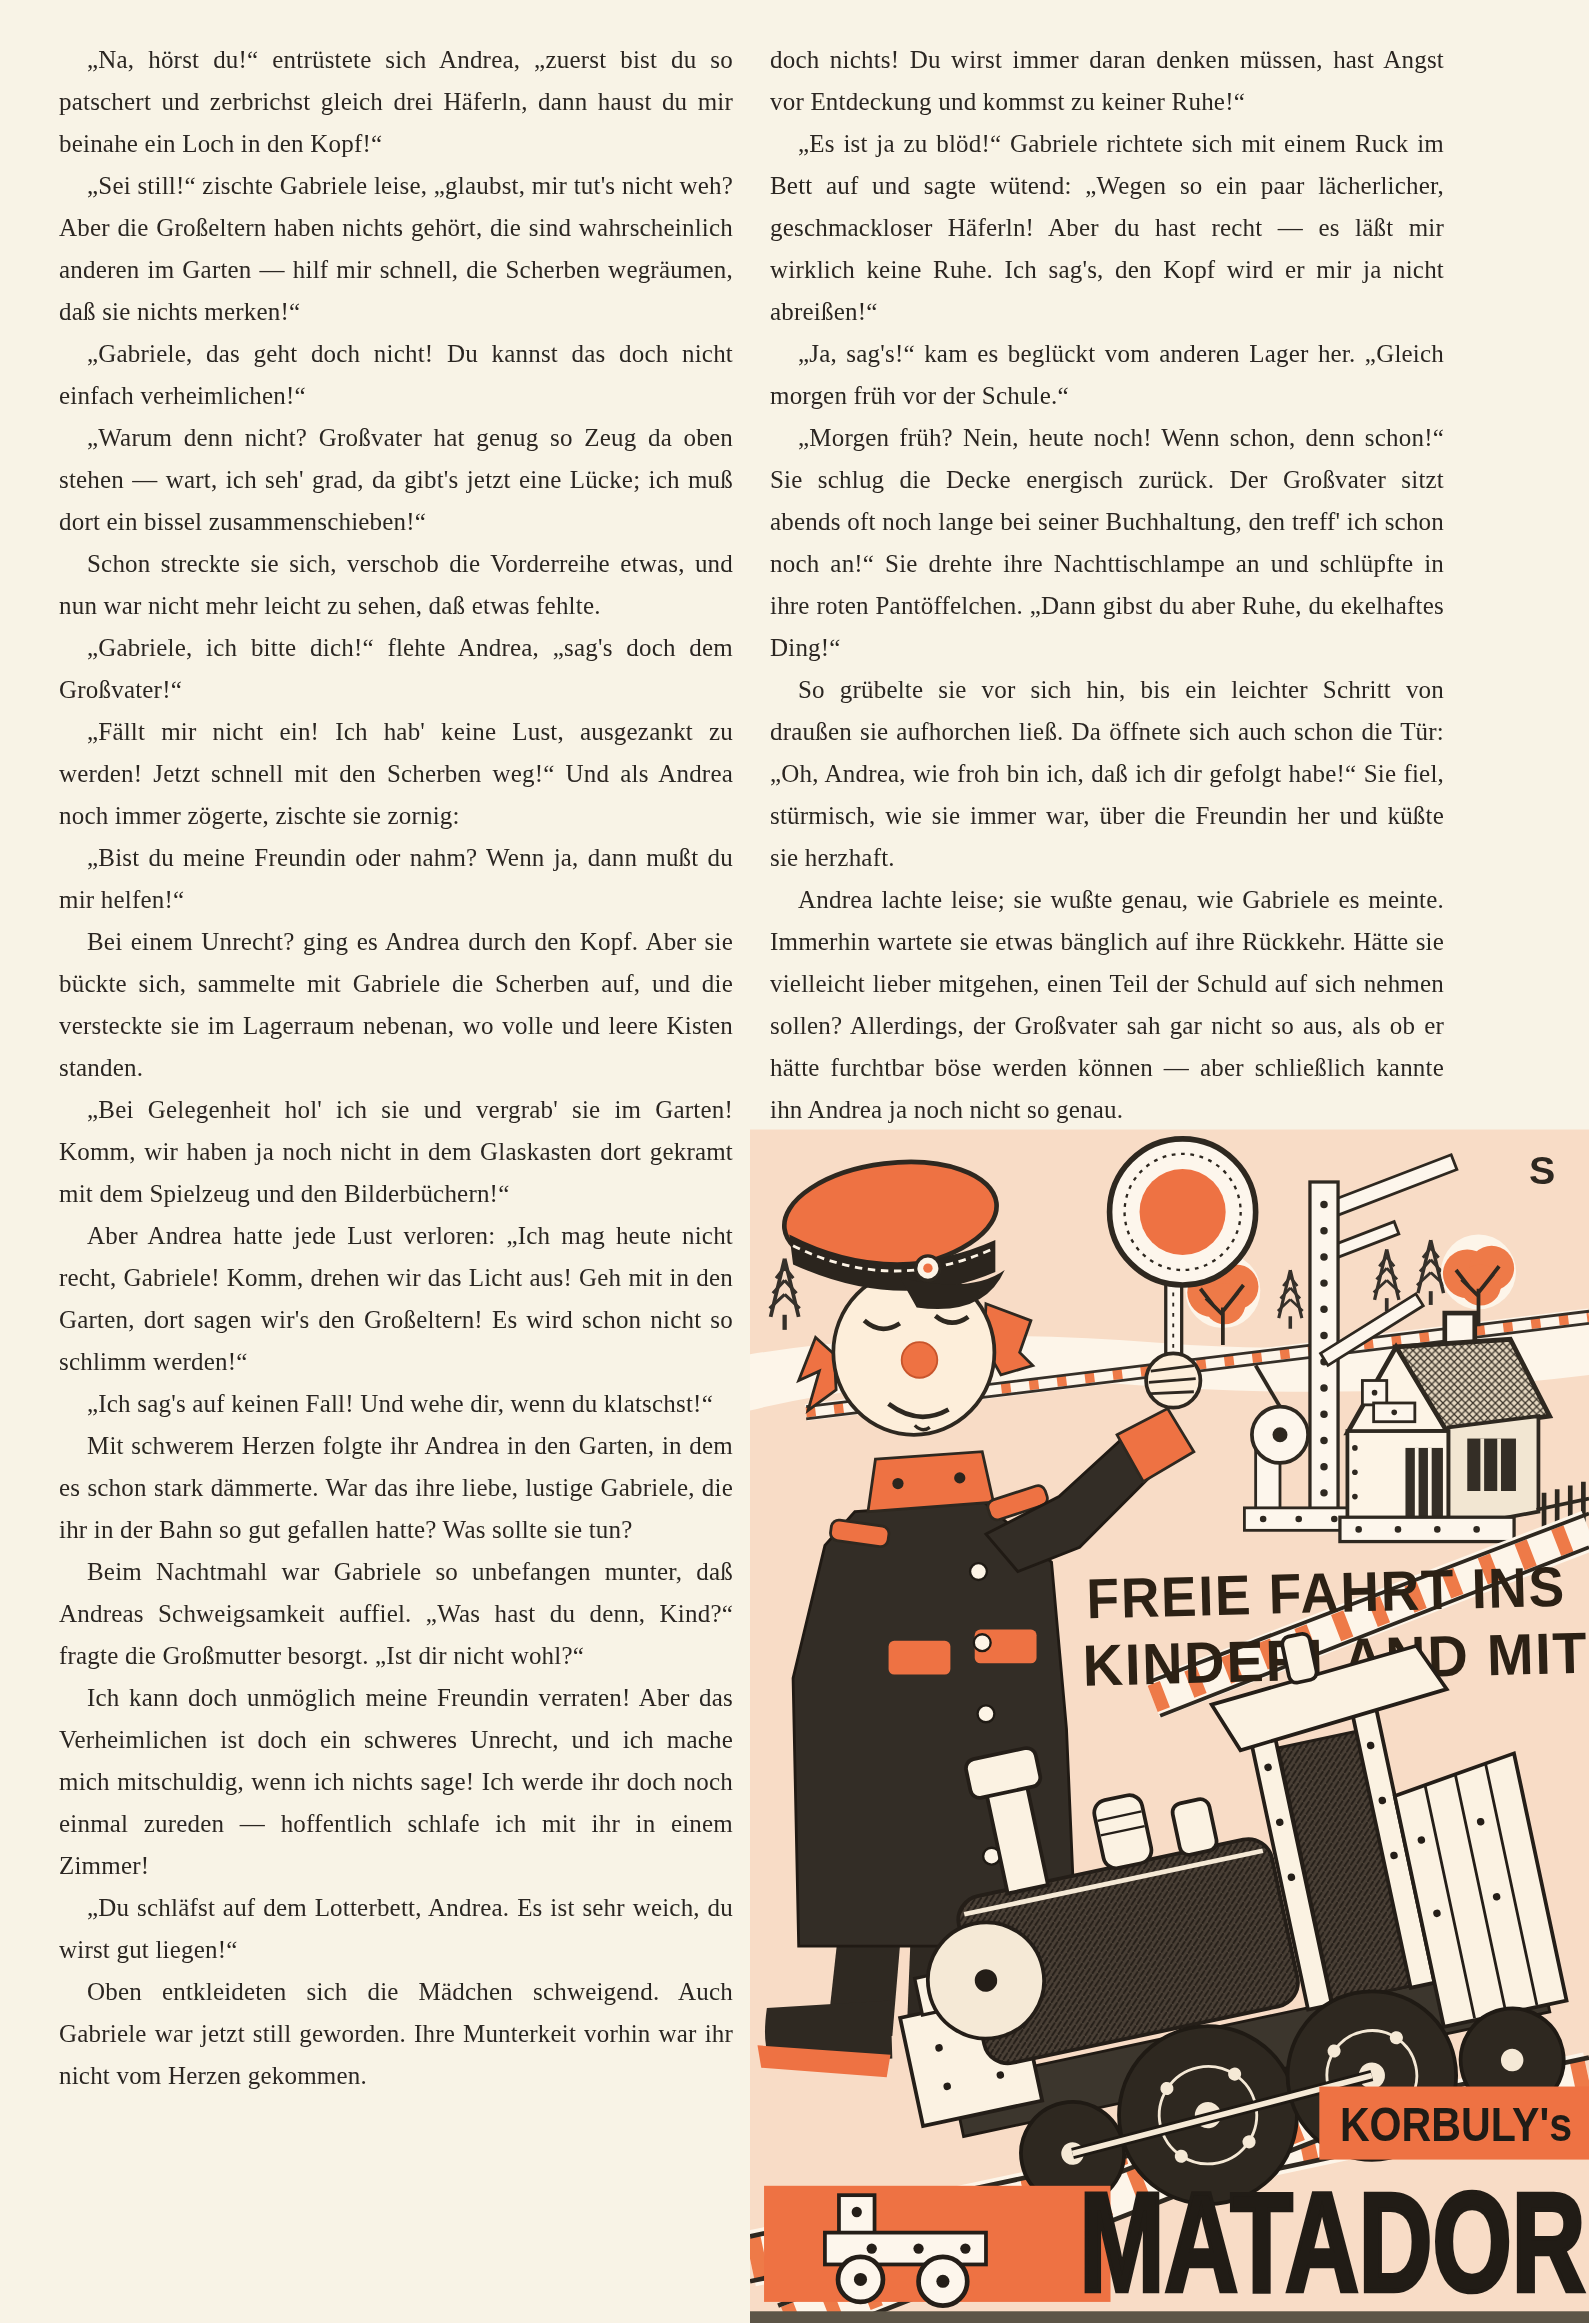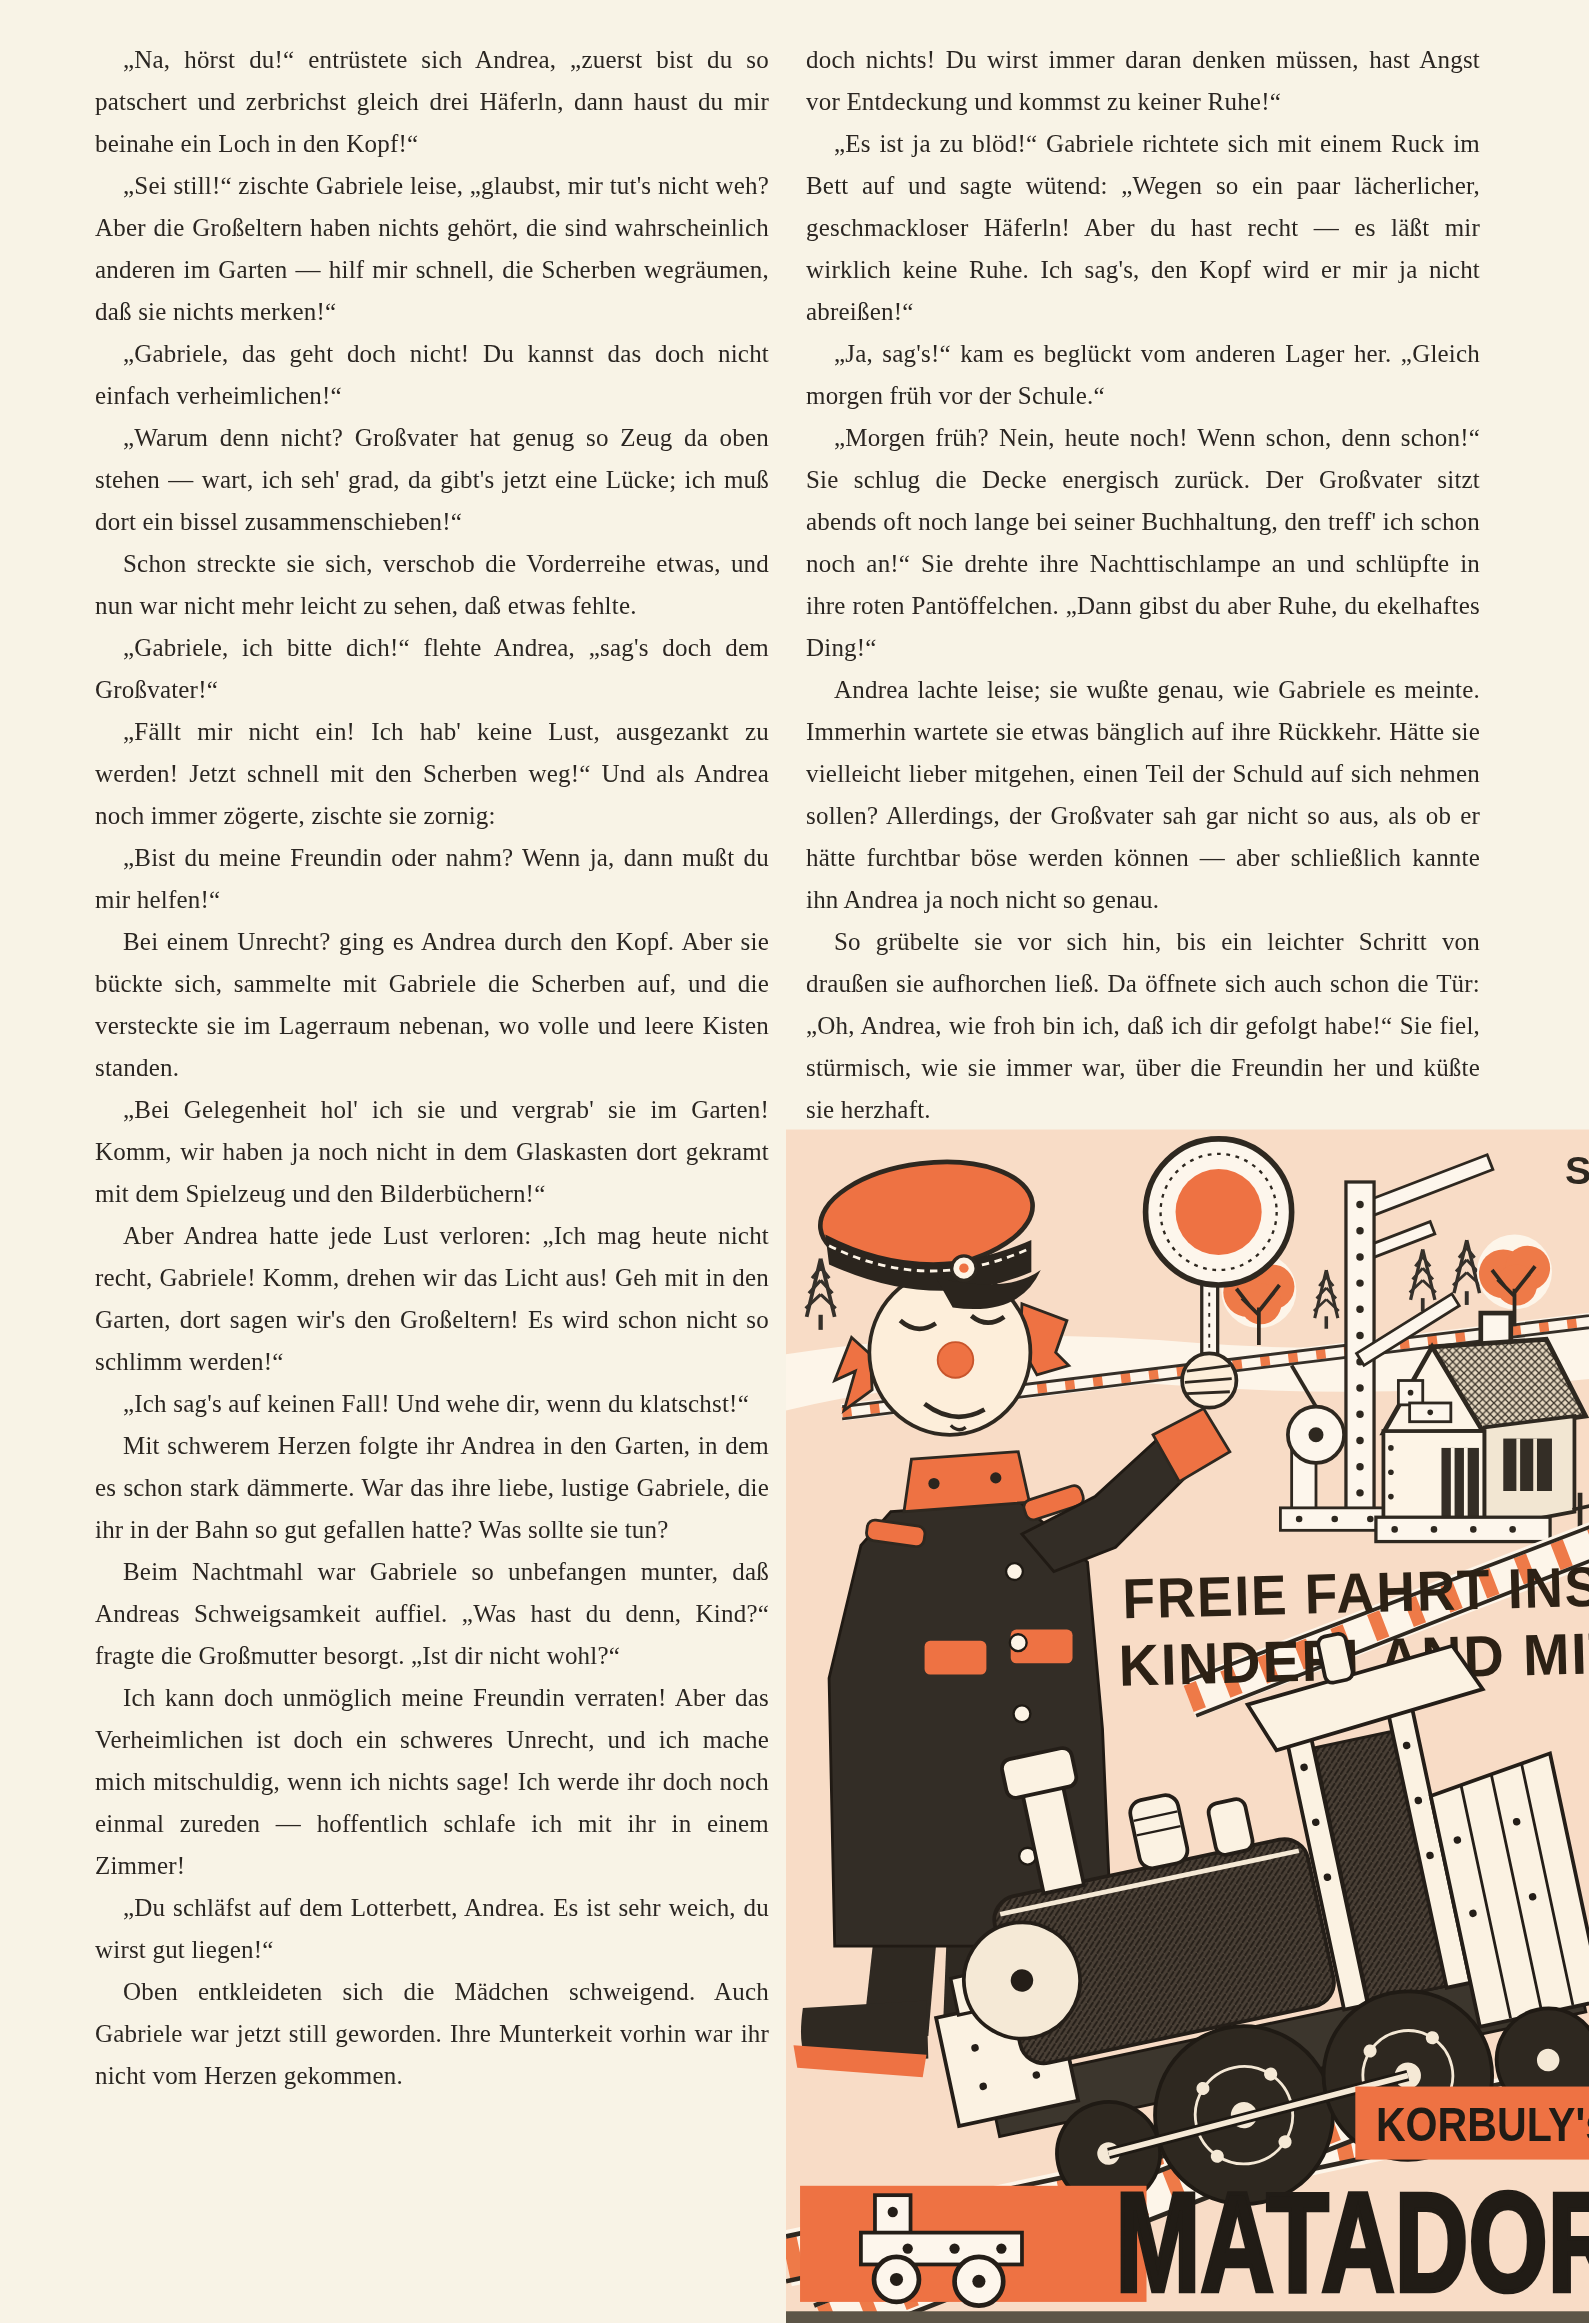--- a/index.html
+++ b/index.html
@@ -2,21 +2,21 @@
 <html lang="de" style="font-size:15px"><head>
 <meta charset="utf-8">
 <style>
   html,body{margin:0;padding:0;}
   body{
     width:1589px;height:2324px;position:relative;overflow:hidden;
     background:#f8f3e6;
     font-family:"Liberation Serif","DejaVu Serif",serif;
     color:#2b2622;
   }
-  .page{position:absolute;inset:0;margin-left:36px;}
+  .page{position:absolute;inset:0;}
   .col{
     position:absolute;top:39px;width:674px;
     font-size:25px;line-height:42px;
     text-align:justify;letter-spacing:0.2px;
     hyphens:auto;-webkit-hyphens:auto;
   }
   .col-left{left:59px;}
   .col-right{left:770px;}
   .col p{margin:0;text-indent:28px;}
   .col-right p:first-child{text-indent:0;}
@@ -53,22 +53,22 @@
       <p>„Du schläfst auf dem Lotterbett, Andrea. Es ist sehr weich, du wirst gut liegen!“</p>
       <p>Oben entkleideten sich die Mädchen schweigend. Auch Gabriele war jetzt still geworden. Ihre Munterkeit vorhin war ihr nicht vom Herzen gekommen.</p>
     </div>
 
   <div class="col col-right">
     <div>
         <p>doch nichts! Du wirst immer daran denken müssen, hast Angst vor Entdeckung und kommst zu keiner Ruhe!“</p>
         <p>„Es ist ja zu blöd!“ Gabriele richtete sich mit einem Ruck im Bett auf und sagte wütend: „Wegen so ein paar lächerlicher, geschmackloser Häferln! Aber du hast recht — es läßt mir wirklich keine Ruhe. Ich sag's, den Kopf wird er mir ja nicht abreißen!“</p>
         <p>„Ja, sag's!“ kam es beglückt vom anderen Lager her. „Gleich morgen früh vor der Schule.“</p>
         <p>„Morgen früh? Nein, heute noch! Wenn schon, denn schon!“ Sie schlug die Decke energisch zurück. Der Großvater sitzt abends oft noch lange bei seiner Buchhaltung, den treff' ich schon noch an!“ Sie drehte ihre Nachttischlampe an und schlüpfte in ihre roten Pantöffelchen. „Dann gibst du aber Ruhe, du ekelhaftes Ding!“</p>
+        <p>So grübelte sie vor sich hin, bis ein leichter Schritt von draußen sie aufhorchen ließ. Da öffnete sich auch schon die Tür: „Oh, Andrea, wie froh bin ich, daß ich dir gefolgt habe!“ Sie fiel, stürmisch, wie sie immer war, über die Freundin her und küßte sie herzhaft.</p>
         <p>Andrea lachte leise; sie wußte genau, wie Gabriele es meinte. Immerhin wartete sie etwas bänglich auf ihre Rückkehr. Hätte sie vielleicht lieber mitgehen, einen Teil der Schuld auf sich nehmen sollen? Allerdings, der Großvater sah gar nicht so aus, als ob er hätte furchtbar böse werden können — aber schließlich kannte ihn Andrea ja noch nicht so genau.</p>
-        <p>So grübelte sie vor sich hin, bis ein leichter Schritt von draußen sie aufhorchen ließ. Da öffnete sich auch schon die Tür: „Oh, Andrea, wie froh bin ich, daß ich dir gefolgt habe!“ Sie fiel, stürmisch, wie sie immer war, über die Freundin her und küßte sie herzhaft.</p>
         <p>„Es ist alles gut! Der Großvater war gar nicht sosehr böse! Aber nur, weil ich gekommen bin und ihm die Geschichte gestanden habe! Er hat nämlich schon alles gewußt!“</p>
         <p>„Er hat schon alles gewußt? Ja wieso denn?“ Andrea fragte es erstaunt und richtete sich im Bett auf.</p>
         <p>„Hör zu!“ Gabriele setzte sich auf den Bettrand. „Du erinnerst dich doch, daß ich die Häferln mit dem Zwergerl heruntergerissen habe! Das hab' ich rasch auf den Ladentisch gestellt, als wir die Scherben aufheben mußten. Und als wir dann gleich darauf weggegangen sind —“</p>
       </div>
     <div class="continuation">(Fortsetzung folgt.)</div>
   </div>
 
   <div class="illustration">
     <svg width="839" height="1195" viewBox="0 0 896 1275" xmlns="http://www.w3.org/2000/svg">
       <defs>

